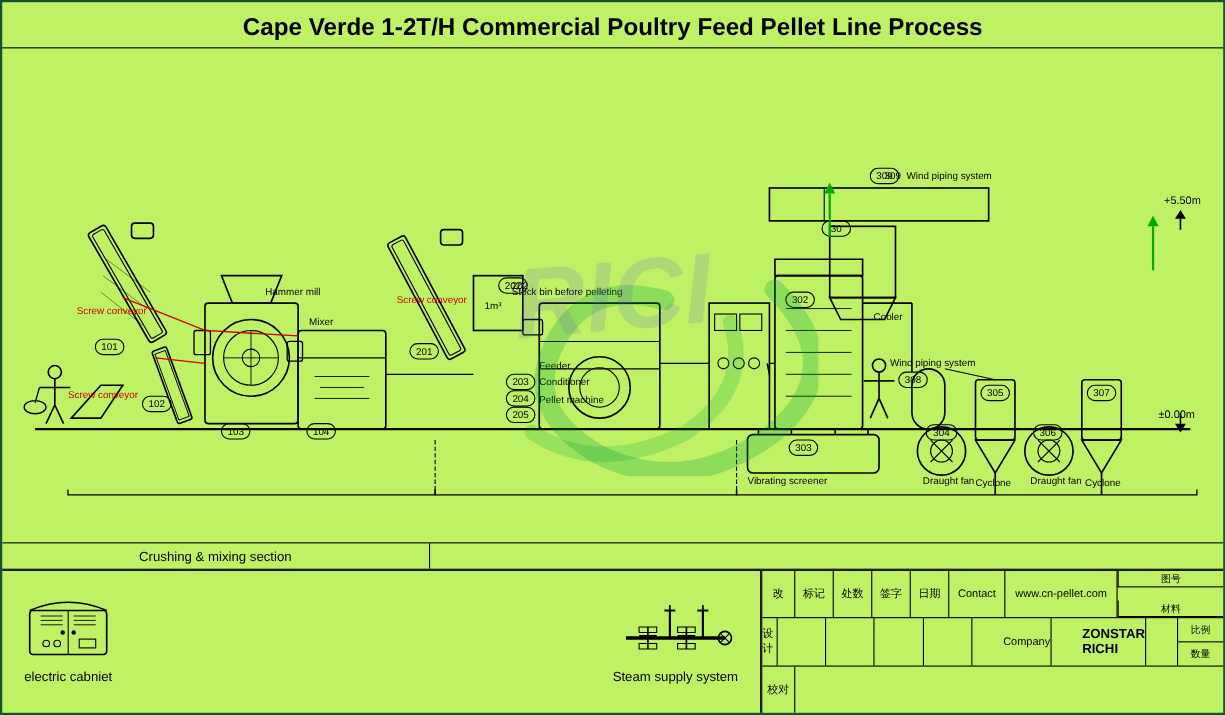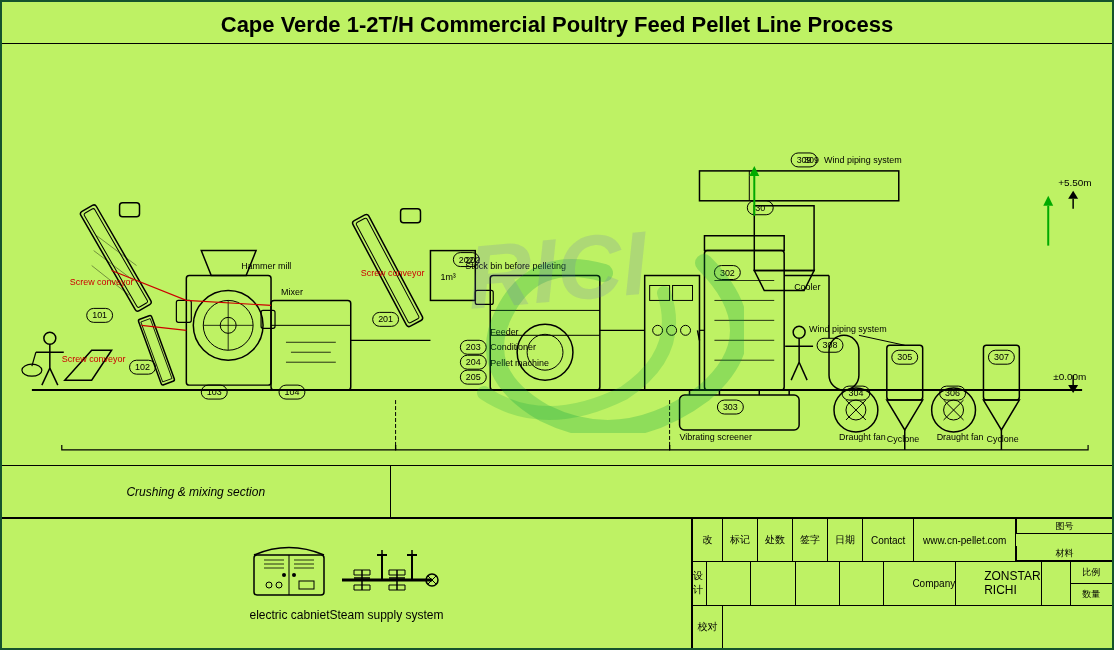--- a/index.html
+++ b/index.html
@@ -62,21 +62,21 @@
     
     .bottom-area {
       display: flex;
       height: 130px;
       border-top: 1px solid #000;
     }
     .bottom-left {
       flex: 1;
       display: flex;
       align-items: center;
-      justify-content: center;
+      justify-content: space-between;
       padding: 6px 20px;
       border-right: 1px solid #000;
     }
     .legend-item {
       display: flex;
       flex-direction: column;
       align-items: center;
       gap: 8px;
     }
     .legend-label {
@@ -333,21 +333,21 @@
       <line x1="700" y1="240" x2="705" y2="240" stroke="#000" stroke-width="1.2"></line>
 
       <line x1="395" y1="310" x2="395" y2="360" stroke="#000" stroke-width="1" stroke-dasharray="4,2"></line>
       <line x1="670" y1="310" x2="670" y2="360" stroke="#000" stroke-width="1" stroke-dasharray="4,2"></line>
 
       <path d="M 60,355 L 60,360 L 395,360 L 395,355" fill="none" stroke="#000" stroke-width="1.2"></path>
       <path d="M 395,355 L 395,360 L 670,360 L 670,355" fill="none" stroke="#000" stroke-width="1.2"></path>
       <path d="M 670,355 L 670,360 L 1090,360 L 1090,355" fill="none" stroke="#000" stroke-width="1.2"></path>
     </svg>
 
-    <div style="position:absolute; bottom:0; left:0; right:0; height:52px; display:flex; border-top:1px solid #000;font-style:italic;">
+    <div style="position:absolute; bottom:0; left:0; right:0; height:24px; display:flex; border-top:1px solid #000;">
       <div style="flex:0 0 35%; text-align:center; font-size:12px; display:flex; align-items:center; justify-content:center; border-right:1px solid #000;">
         <span>Crushing &amp; mixing section</span>
       </div>
     </div>
   </div>
 
   <div class="bottom-area">
 
     <div class="bottom-left">
 
@@ -425,21 +425,21 @@
         </div>
       </div>
 
       <div style="display:flex; flex:1; border-bottom:1px solid #000;gap:28px;">
         <div style="width:30px; border-right:1px solid #000; display:flex; align-items:center; justify-content:center; font-size:10px;">设计</div>
         <div style="width:35px; border-right:1px solid #000;"></div>
         <div style="width:35px; border-right:1px solid #000;"></div>
         <div style="width:35px; border-right:1px solid #000;"></div>
         <div style="width:35px; border-right:1px solid #000;"></div>
         <div style="flex:1; border-right:1px solid #000; display:flex; align-items:center; justify-content:center; font-size:10px;">Company</div>
-        <div style="flex:2; border-right:1px solid #000; display:flex; align-items:center; justify-content:center; font-size:12px; font-weight:normal;">ZONSTAR  RICHI</div>
+        <div style="flex:2; border-right:1px solid #000; display:flex; align-items:center; justify-content:center; font-size:12px; font-weight:bold;">ZONSTAR  RICHI</div>
         <div style="width:94px; display:flex; flex-direction:column; border-left:0;">
           <div style="flex:1; border-bottom:1px solid #000; border-left:1px solid #000; display:flex; align-items:center; justify-content:center; font-size:9px;">比例</div>
           <div style="flex:1; border-left:1px solid #000; display:flex; align-items:center; justify-content:center; font-size:9px;">数量</div>
         </div>
       </div>
 
 
       <div style="display:flex; flex:1;">
         <div style="width:30px; border-right:1px solid #000; display:flex; align-items:center; justify-content:center; font-size:10px;">校对</div>
         <div style="flex:1;"></div>

